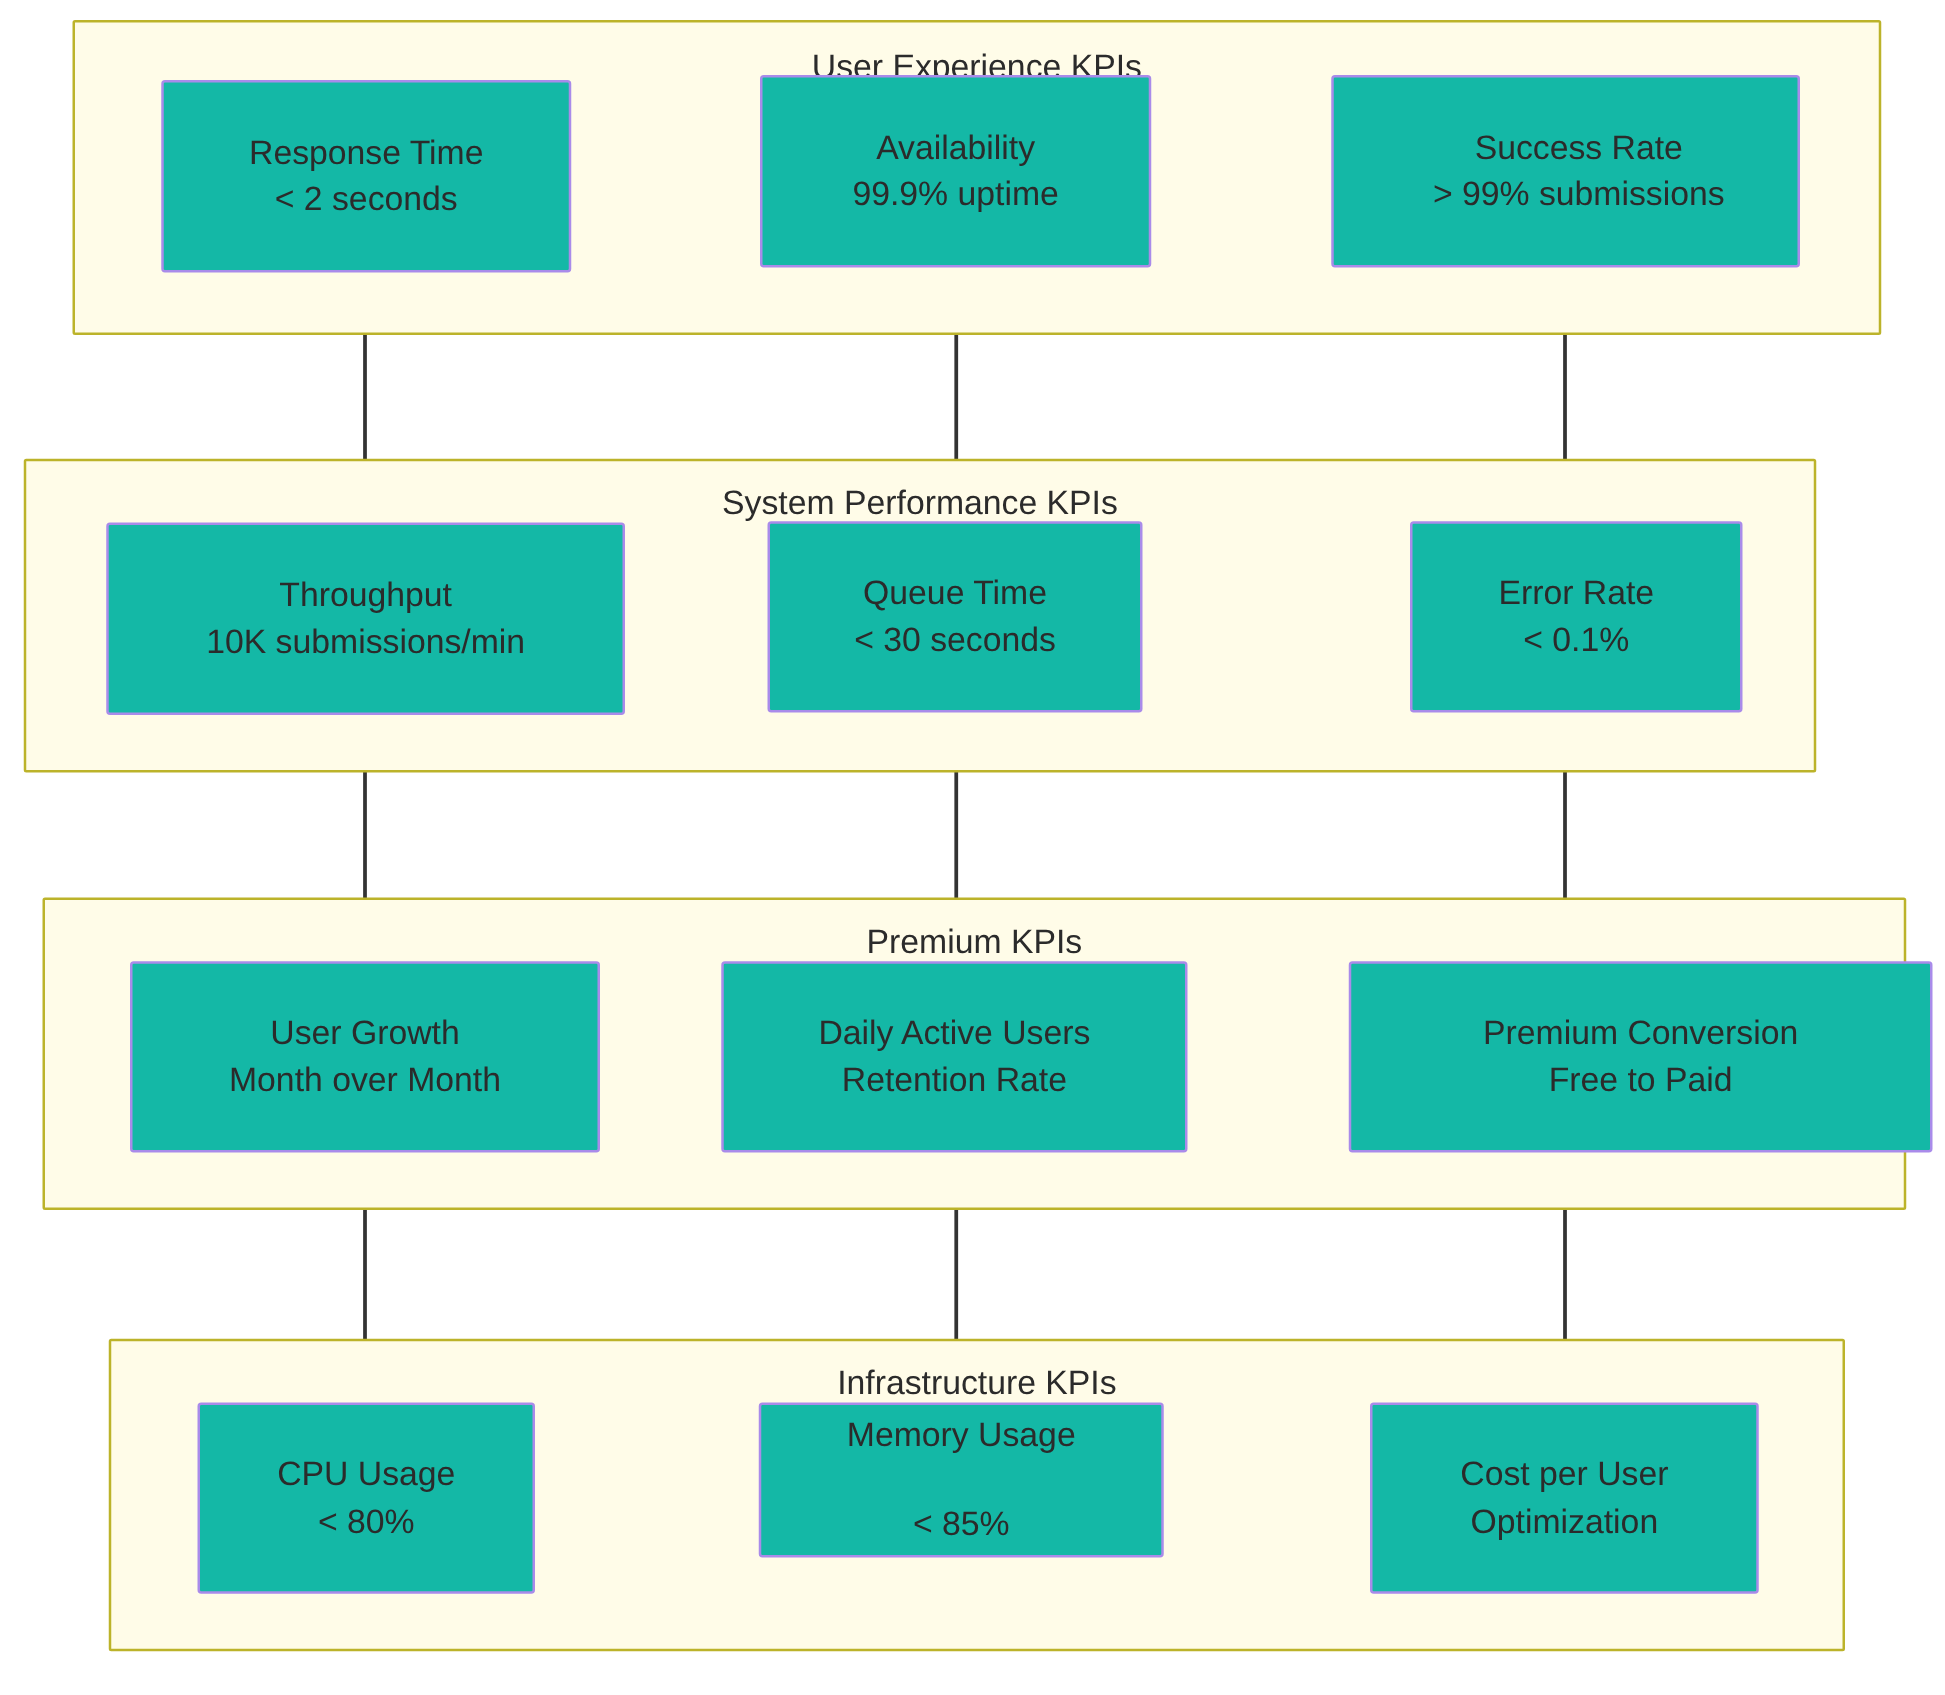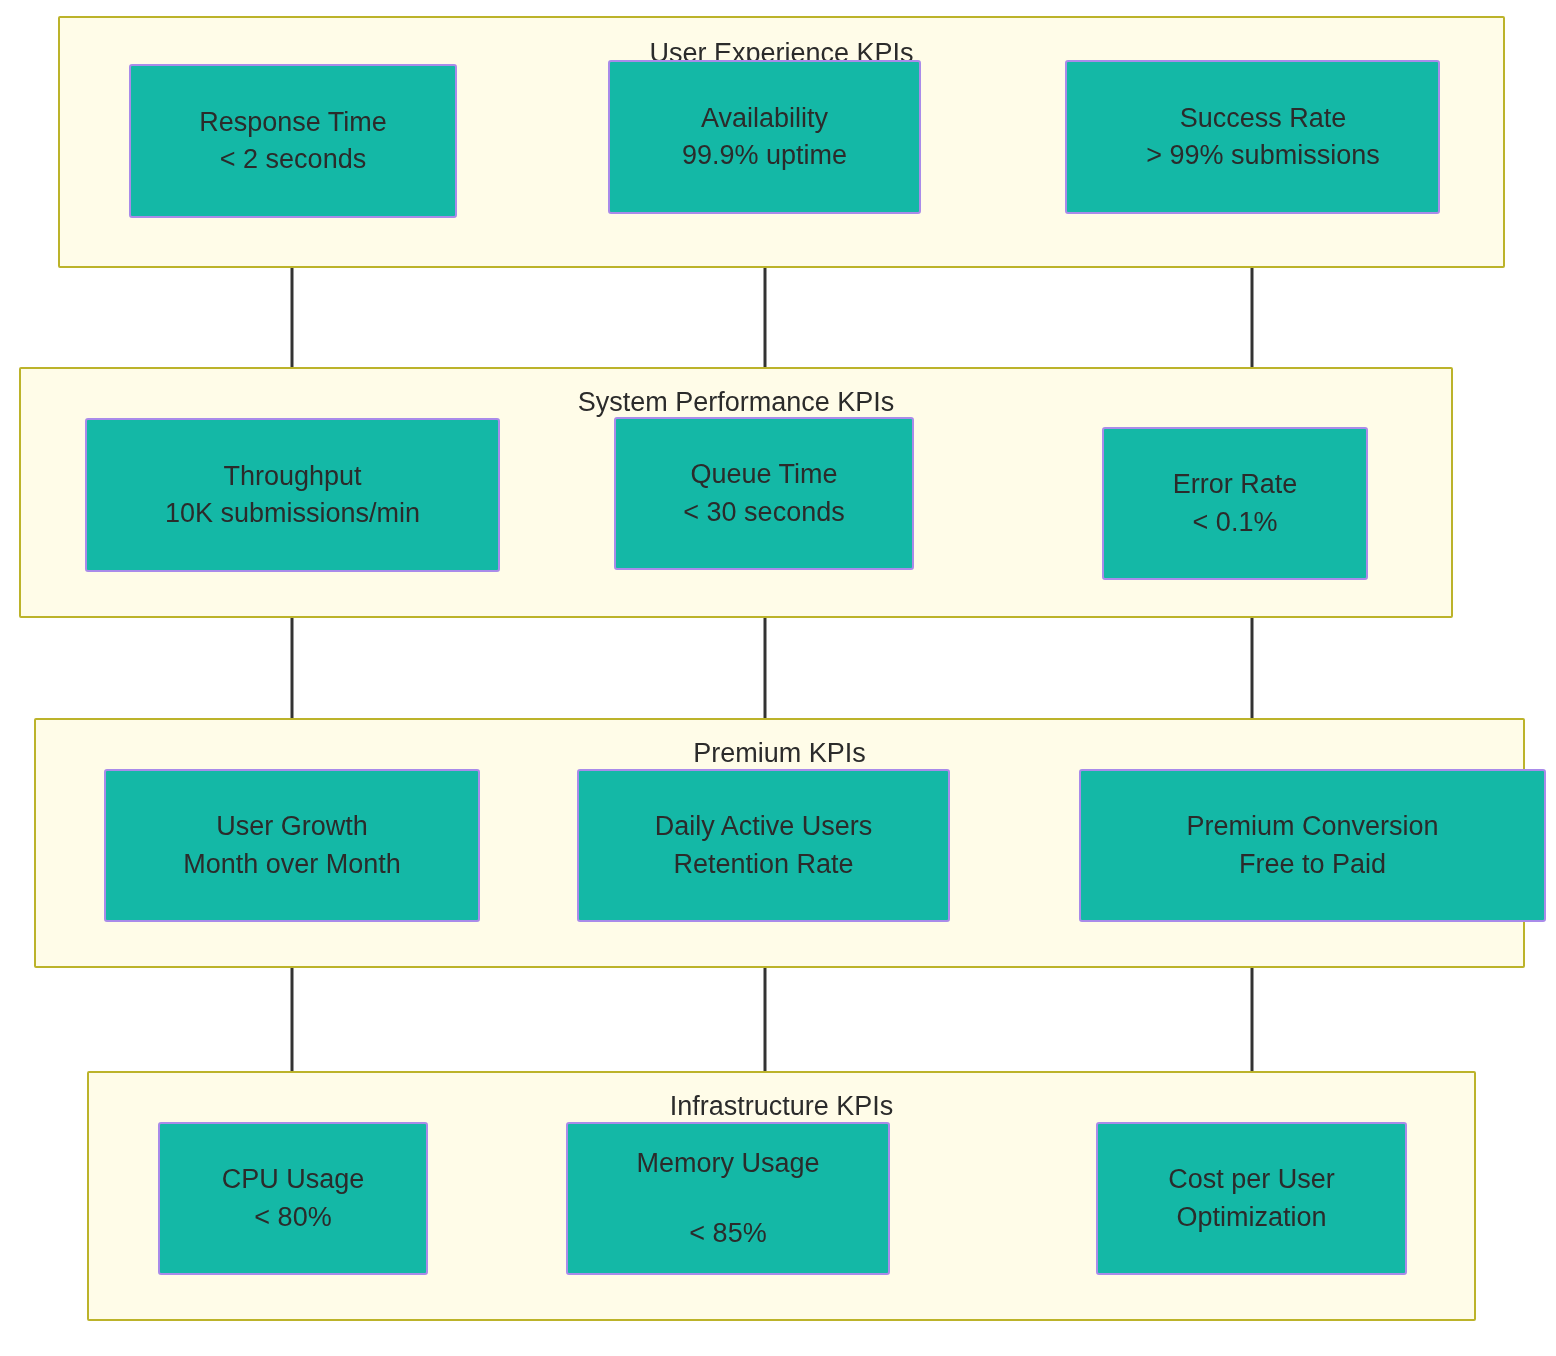--- a/index.html
+++ b/index.html
@@ -120,21 +120,21 @@
   <div class="node" style="left:85px; top:418px; width:415px; height:154px;">
     <span class="node-line">Throughput</span>
     <span class="node-line">10K submissions/min</span>
   </div>
 
   <div class="node" style="left:614px; top:417px; width:300px; height:153px;">
     <span class="node-line">Queue Time</span>
     <span class="node-line">&lt; 30 seconds</span>
   </div>
 
-  <div class="node" style="left:1102px; top:417px; width:266px; height:153px;margin-top:10px;">
+  <div class="node" style="left:1128px; top:417px; width:266px; height:153px;">
     <span class="node-line">Error Rate</span>
     <span class="node-line">&lt; 0.1%</span>
   </div>
 
   <div class="subgraph" style="left:34px; top:718px; width:1491px; height:250px;">
     <div class="subgraph-title" style="top:20px;">Premium KPIs</div>
   </div>
 
   <div class="node" style="left:104px; top:769px; width:376px; height:153px;">
     <span class="node-line">User Growth</span>
@@ -153,21 +153,21 @@
 
   <div class="subgraph" style="left:87px; top:1071px; width:1389px; height:250px;">
     <div class="subgraph-title" style="top:20px;">Infrastructure KPIs</div>
   </div>
 
   <div class="node" style="left:158px; top:1122px; width:270px; height:153px;">
     <span class="node-line">CPU Usage</span>
     <span class="node-line">&lt; 80%</span>
   </div>
 
-  <div class="node" style="left:566px; top:1122px; width:324px; height:153px;gap:33px;">
+  <div class="node" style="left:607px; top:1122px; width:324px; height:124px;gap:33px;">
     <span class="node-line">Memory Usage</span>
     <span class="node-line">&lt; 85%</span>
   </div>
 
   <div class="node" style="left:1096px; top:1122px; width:311px; height:153px;">
     <span class="node-line">Cost per User</span>
     <span class="node-line">Optimization</span>
   </div>
 
 </div>

